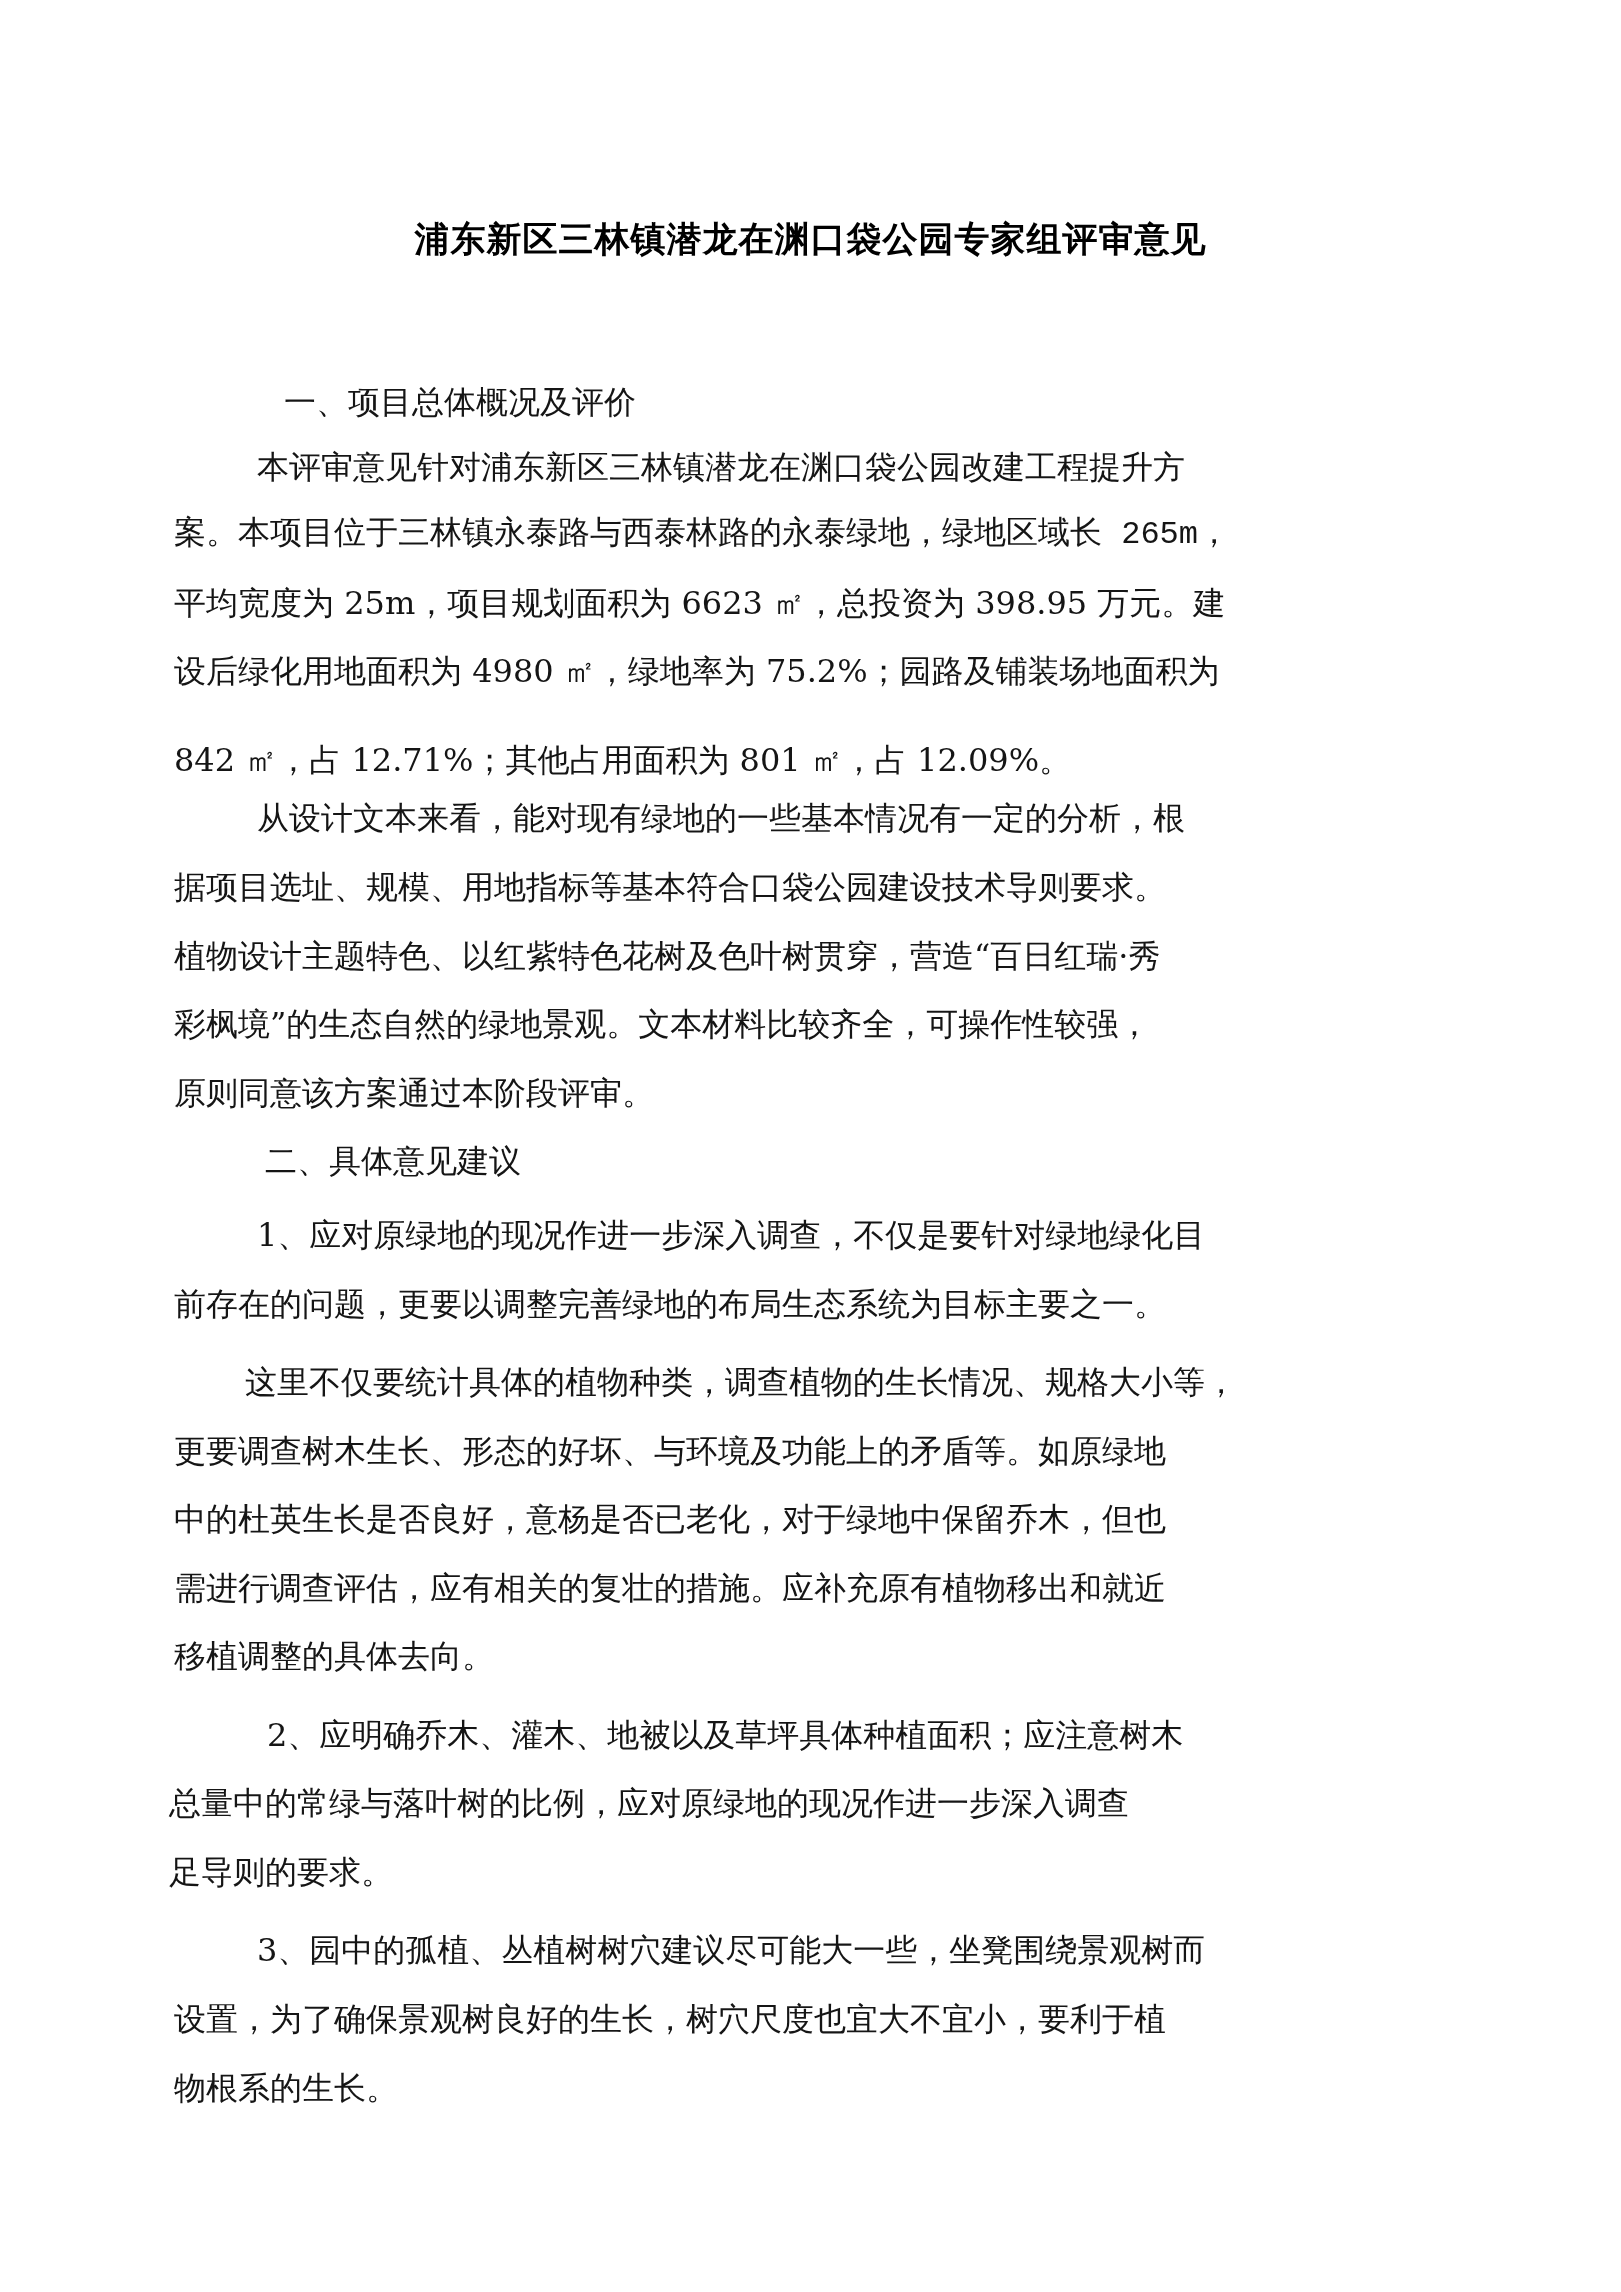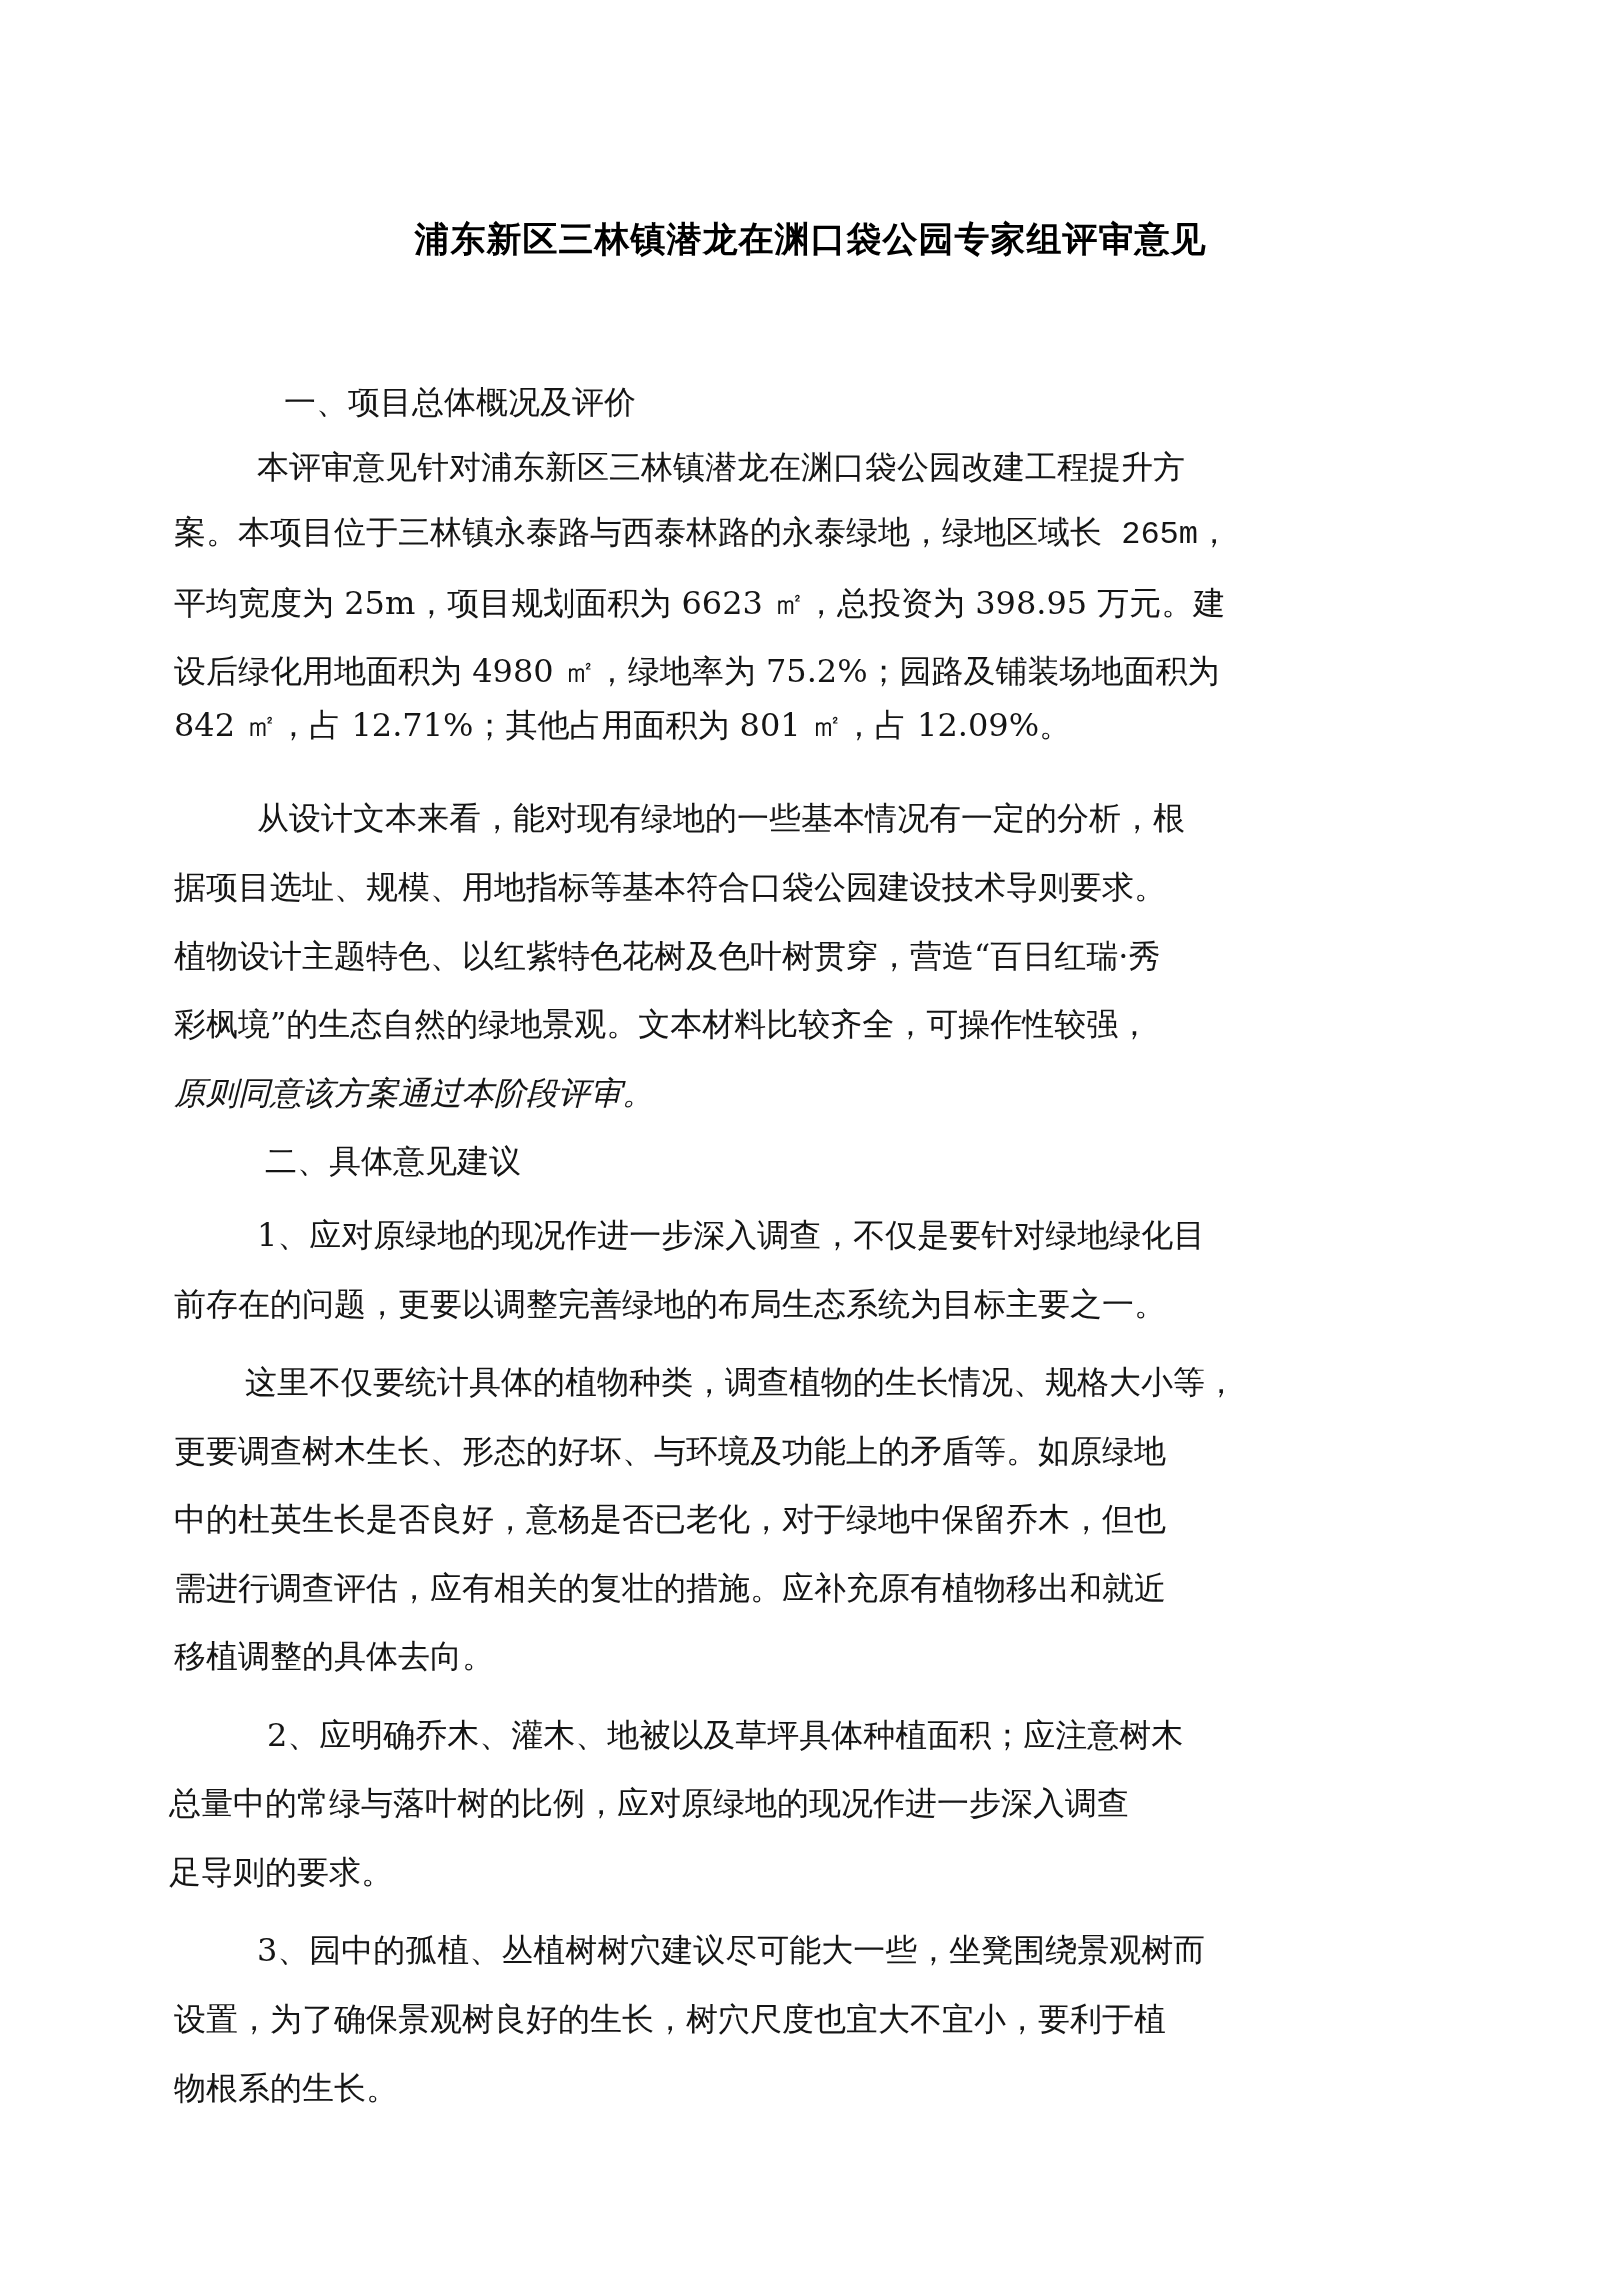--- a/index.html
+++ b/index.html
@@ -54,27 +54,27 @@
 <div class="page">
 
   <div class="title">浦东新区三林镇潜龙在渊口袋公园专家组评审意见</div>
 
   <div class="line heading" style="left:284px; top:355px;">一、项目总体概况及评价</div>
 
   <div class="line" style="left:257px; top:420px;">本评审意见针对浦东新区三林镇潜龙在渊口袋公园改建工程提升方</div>
   <div class="line" style="left:174px; top:487px;font-family:Liberation Mono, monospace;">案。本项目位于三林镇永泰路与西泰林路的永泰绿地，绿地区域长 265m，</div>
   <div class="line" style="left:174px; top:556px;">平均宽度为 25m，项目规划面积为 6623 ㎡，总投资为 398.95 万元。建</div>
   <div class="line" style="left:174px; top:624px;">设后绿化用地面积为 4980 ㎡，绿地率为 75.2%；园路及铺装场地面积为</div>
-  <div class="line" style="left:174px; top:678px;">842 ㎡，占 12.71%；其他占用面积为 801 ㎡，占 12.09%。</div>
+  <div class="line" style="left:174px; top:713px;">842 ㎡，占 12.71%；其他占用面积为 801 ㎡，占 12.09%。</div>
 
   <div class="line" style="left:257px; top:771px;">从设计文本来看，能对现有绿地的一些基本情况有一定的分析，根</div>
   <div class="line" style="left:174px; top:840px;">据项目选址、规模、用地指标等基本符合口袋公园建设技术导则要求。</div>
   <div class="line" style="left:174px; top:909px;">植物设计主题特色、以红紫特色花树及色叶树贯穿，营造“百日红瑞·秀</div>
   <div class="line" style="left:174px; top:977px;text-align:right;">彩枫境”的生态自然的绿地景观。文本材料比较齐全，可操作性较强，</div>
-  <div class="line" style="left:174px; top:1046px;font-style:italic;">原则同意该方案通过本阶段评审。</div>
+  <div class="line" style="left:174px; top:1046px;">原则同意该方案通过本阶段评审。</div>
 
   <div class="line heading" style="left:265px; top:1114px;">二、具体意见建议</div>
 
   <div class="line" style="left:257px; top:1188px;">1、应对原绿地的现况作进一步深入调查，不仅是要针对绿地绿化目</div>
   <div class="line" style="left:174px; top:1257px;">前存在的问题，更要以调整完善绿地的布局生态系统为目标主要之一。</div>
 
   <div class="line" style="left:245px; top:1335px;">这里不仅要统计具体的植物种类，调查植物的生长情况、规格大小等，</div>
   <div class="line" style="left:174px; top:1404px;">更要调查树木生长、形态的好坏、与环境及功能上的矛盾等。如原绿地</div>
   <div class="line" style="left:174px; top:1472px;">中的杜英生长是否良好，意杨是否已老化，对于绿地中保留乔木，但也</div>
   <div class="line" style="left:174px; top:1541px;">需进行调查评估，应有相关的复壮的措施。应补充原有植物移出和就近</div>

